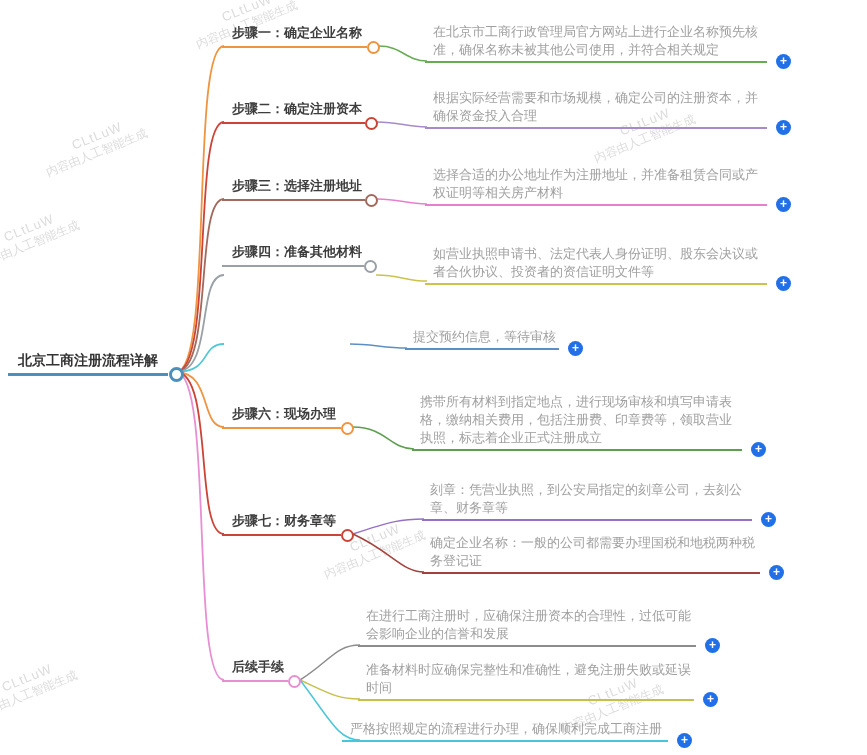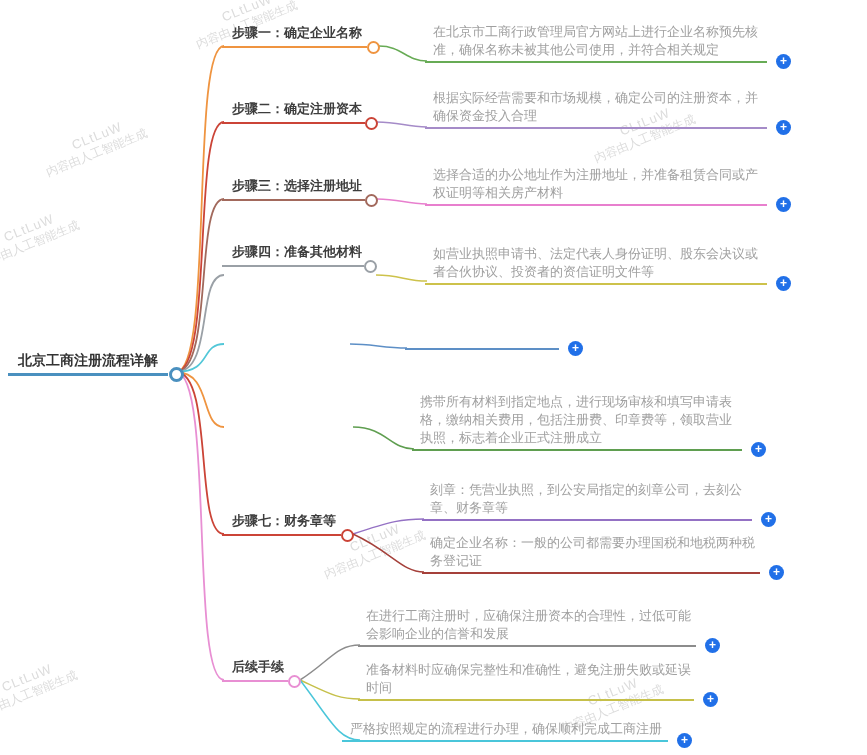--- a/index.html
+++ b/index.html
@@ -136,20 +136,24 @@
     <span class="dot"></span>
   </div>
   <div class="branch s2" style="--c: #a2695c;">
     <span class="btitle">步骤三：选择注册地址</span>
     <span class="dot"></span>
   </div>
   <div class="branch s3" style="--c: #9aa0a6;">
     <span class="btitle">步骤四：准备其他材料</span>
     <span class="dot"></span>
   </div>
+  <div class="branch s5" style="--c: #ef9440;">
+    <span class="btitle">步骤六：现场办理</span>
+    <span class="dot"></span>
+  </div>
   <div class="branch s6" style="--c: #cb4437;">
     <span class="btitle">步骤七：财务章等</span>
     <span class="dot"></span>
   </div>
   <div class="branch s7" style="--c: #e88fd3;">
     <span class="btitle">后续手续</span>
     <span class="dot"></span>
   </div>
 
   <div class="desc e0 l2" style="--c: #67ab55;">
@@ -162,20 +166,21 @@
   </div>
   <div class="desc e2 l2" style="--c: #e87fce;">
     <p class="desc-text">选择合适的办公地址作为注册地址，并准备租赁合同或产权证明等相关房产材料</p>
     <span class="plus">+</span>
   </div>
   <div class="desc e3 l2" style="--c: #cdc24b;">
     <p class="desc-text">如营业执照申请书、法定代表人身份证明、股东会决议或者合伙协议、投资者的资信证明文件等</p>
     <span class="plus">+</span>
   </div>
   <div class="desc e4 l1" style="--c: #5d8fc6;">
+    <p class="desc-text">提交预约信息，等待审核</p>
     <span class="plus">+</span>
   </div>
   <div class="desc e5 l3" style="--c: #5f9e50;">
     <p class="desc-text">携带所有材料到指定地点，进行现场审核和填写申请表格，缴纳相关费用，包括注册费、印章费等，领取营业执照，标志着企业正式注册成立</p>
     <span class="plus">+</span>
   </div>
   <div class="desc e6 l2" style="--c: #9471c4;">
     <p class="desc-text">刻章：凭营业执照，到公安局指定的刻章公司，去刻公章、财务章等</p>
     <span class="plus">+</span>
   </div>

